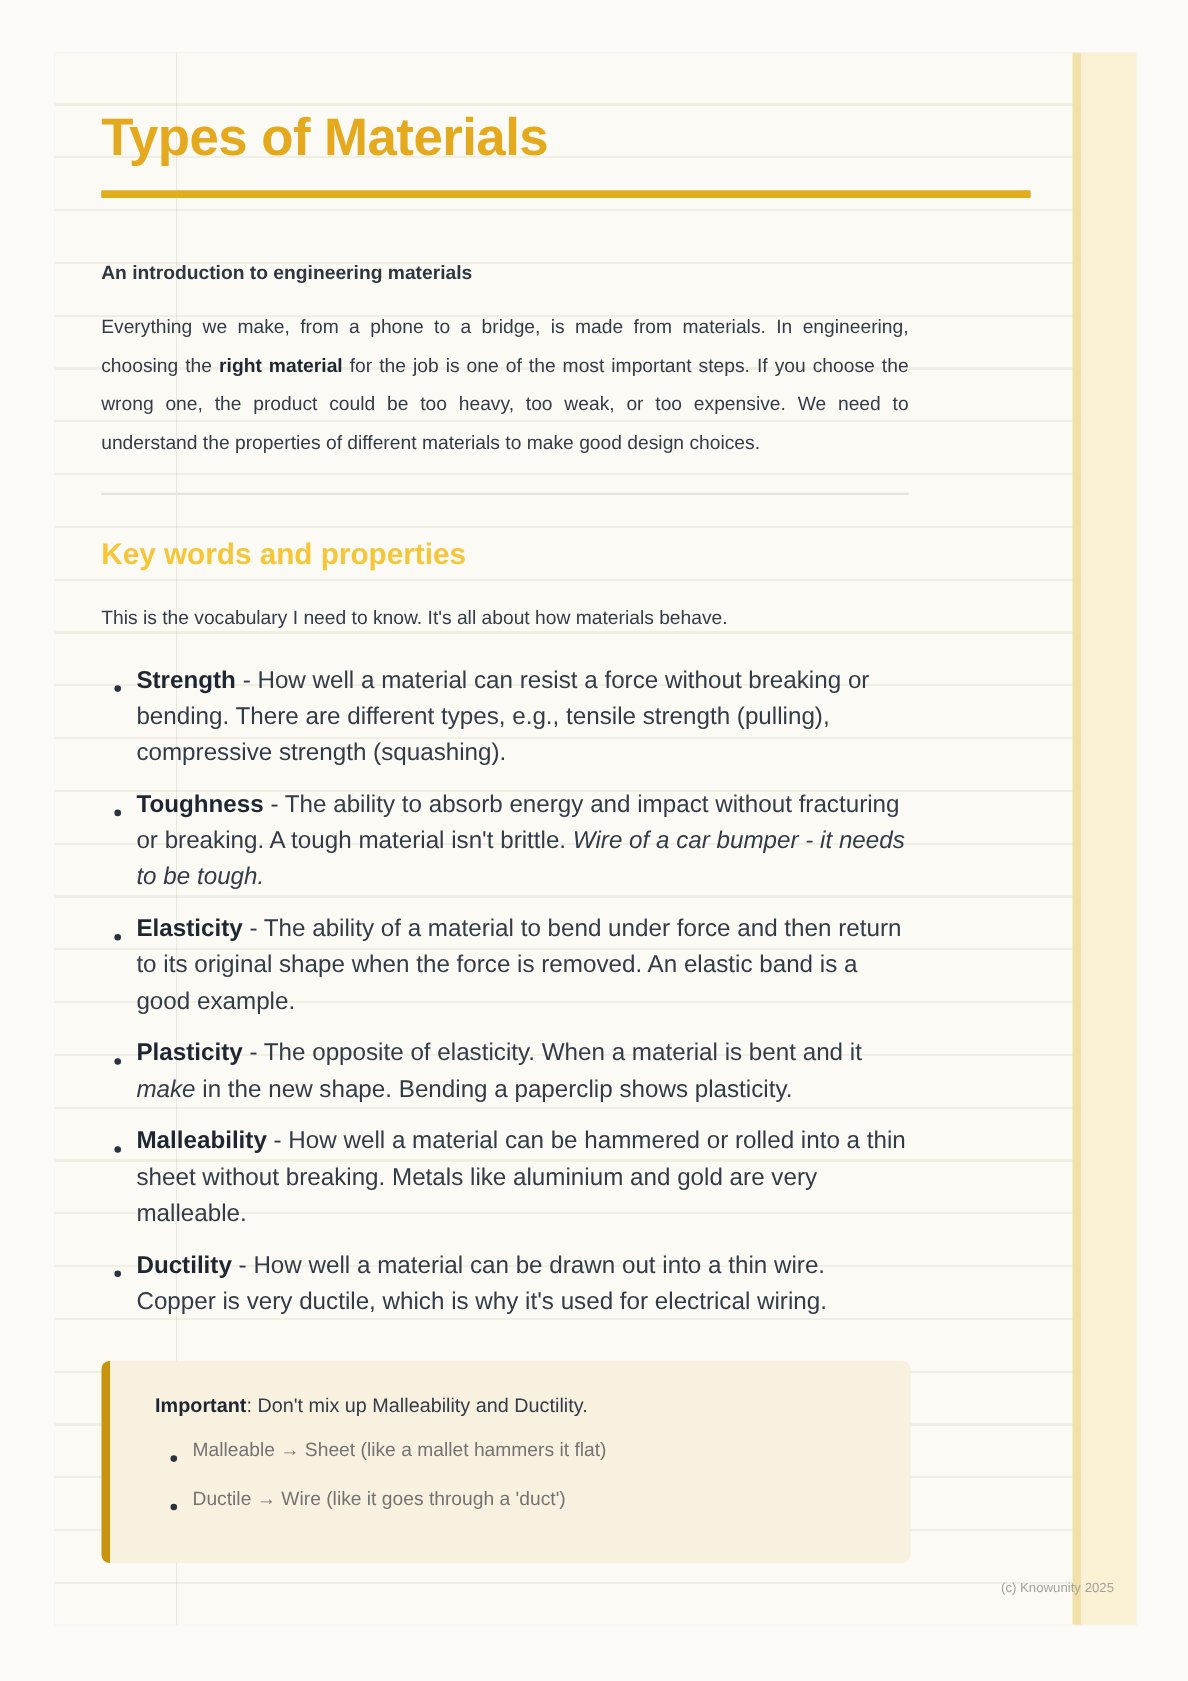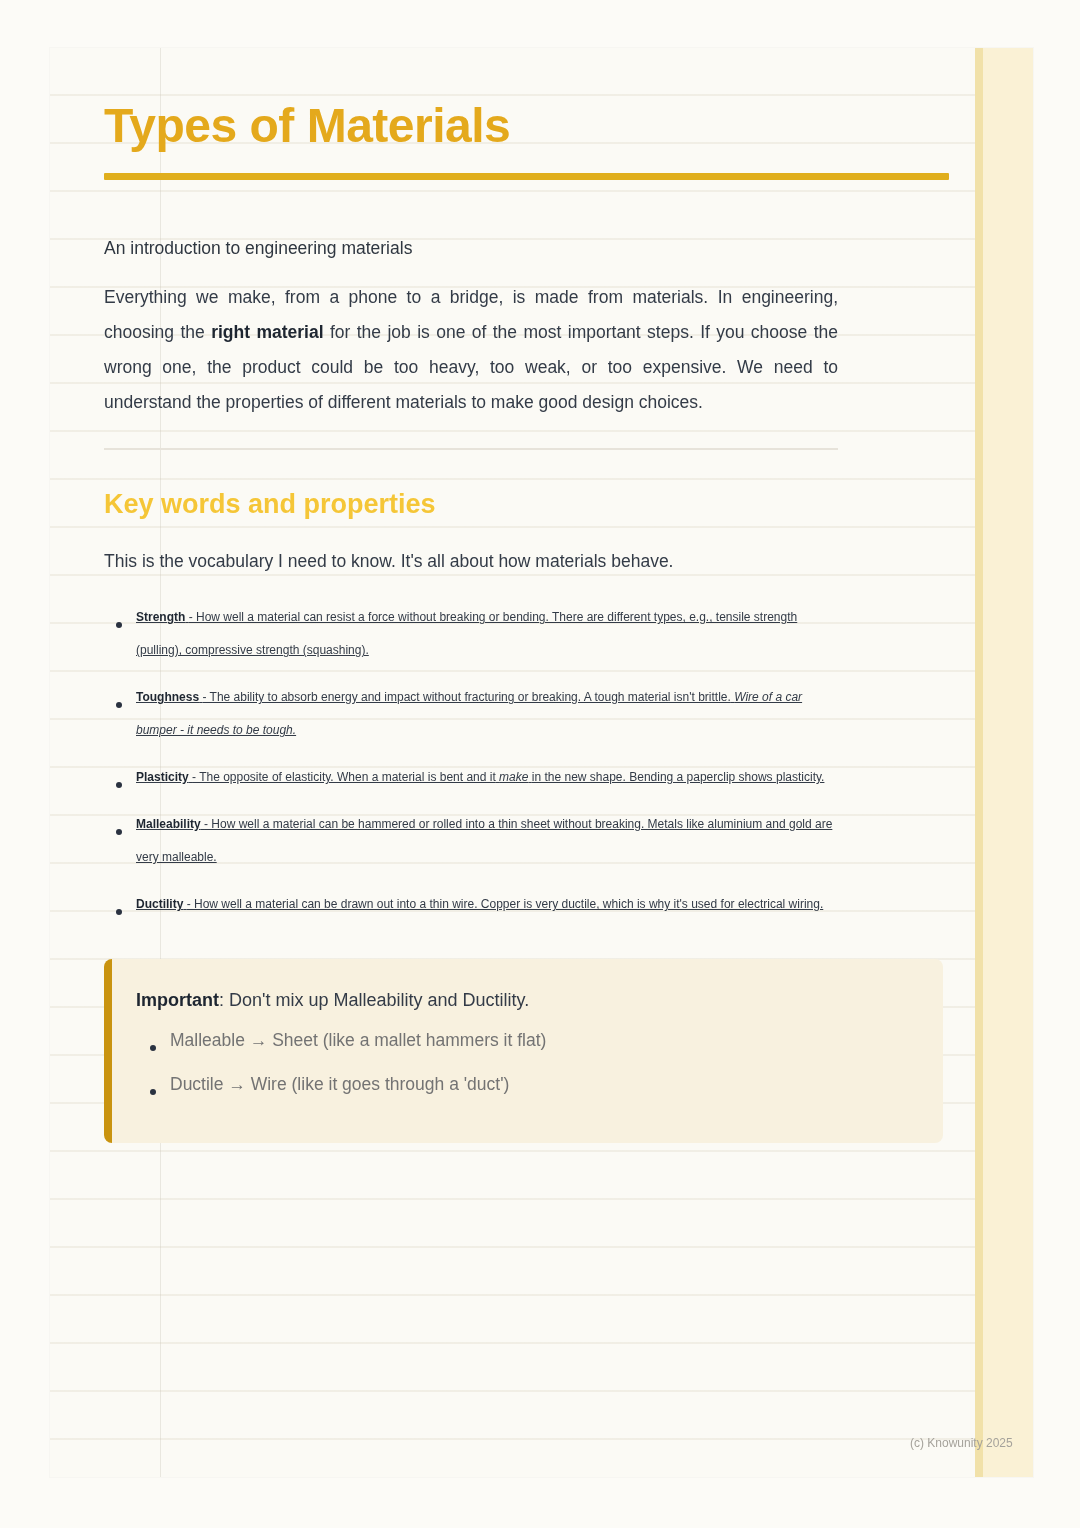--- a/index.html
+++ b/index.html
@@ -30,21 +30,21 @@
     position: absolute; left: 925px; top: 0;
     width: 8px; height: 100%;
     background: #F1E1A9;
   }
   .margin-strip {
     position: absolute; left: 933px; top: 0;
     right: 0; height: 100%;
     background: #FAF1D5;
   }
   .content {
-    position: absolute; left: 54px; top: 0;
+    position: absolute; left: 42px; top: 0;
     width: 734px;
   }
   .doc-title {
     margin-top: 50px;
     font-size: 48px;
     font-weight: 700;
     letter-spacing: -0.5px;
     color: #E4A91C;
     line-height: 1.15;
   }
@@ -53,20 +53,21 @@
     width: 845px;
     height: 7px;
     background: #E0AE1C;
     border-radius: 1px;
   }
   .subtitle {
     margin-top: 54px;
     font-size: 17.5px;
     line-height: 28px;
     color: #2E3640;
+    font-weight: bold;
   }
   .intro-paragraph {
     margin-top: 18px;
     font-size: 17.5px;
     line-height: 35px;
     text-align: justify;
     color: #333B47;
   }
   .intro-paragraph b, .kw-item b { color: #1E2631; font-weight: 700; }
   .divider {
@@ -87,45 +88,44 @@
     line-height: 28px;
     color: #333B47;
   }
   .kw-list {
     margin-top: 26px;
     list-style: none;
   }
   .kw-item {
     display: flex;
     margin-bottom: 14px;
-    font-size: 12px;
+    font-size: 22px;
     line-height: 33px;
     color: #333B47;
-    text-decoration: underline;
   }
   .kw-item .marker-cell {
     flex: 0 0 32px;
     padding-left: 12px;
   }
   .dot {
     display: inline-block;
     width: 6px; height: 6px;
     border-radius: 50%;
     background: #2A3240;
     vertical-align: middle;
     margin-top: 14px;
   }
   .kw-item .item-text { flex: 1; }
   .callout {
     margin-top: 38px;
-    width: 839px;
+    width: 736px;
     background: #F8F1DF;
     border-left: 8px solid #C9930F;
     border-radius: 8px;
-    padding: 26px 30px 30px 24px;
+    padding: 26px 30px 30px 41px;
   }
   .callout-title-line {
     font-size: 18px;
     line-height: 30px;
     color: #333B47;
   }
   .callout-title-line b { color: #1E2631; }
   .callout-list {
     list-style: none;
     margin-top: 10px;
@@ -187,20 +187,29 @@
           <i></i>
           <span></span>
         </span>
       </li>
       <li class="kw-item">
         <span class="marker-cell"><span class="dot"></span></span>
         <span class="item-text">
           <b>Toughness</b>
           <span>- The ability to absorb energy and impact without fracturing or breaking. A tough material isn't brittle.</span>
           <i>Wire of a car bumper - it needs to be tough.</i>
+          <span></span>
+        </span>
+      </li>
+      <li class="kw-item">
+        <span class="marker-cell"><span class="dot"></span></span>
+        <span class="item-text">
+          <b>Elasticity</b>
+          <span>- The ability of a material to bend under force and then return to its original shape when the force is removed. An elastic band is a good example.</span>
+          <i></i>
           <span></span>
         </span>
       </li>
       <li class="kw-item">
         <span class="marker-cell"><span class="dot"></span></span>
         <span class="item-text">
           <b>Plasticity</b>
           <span>- The opposite of elasticity. When a material is bent and it</span>
           <i>make</i>
           <span>in the new shape. Bending a paperclip shows plasticity.</span>

